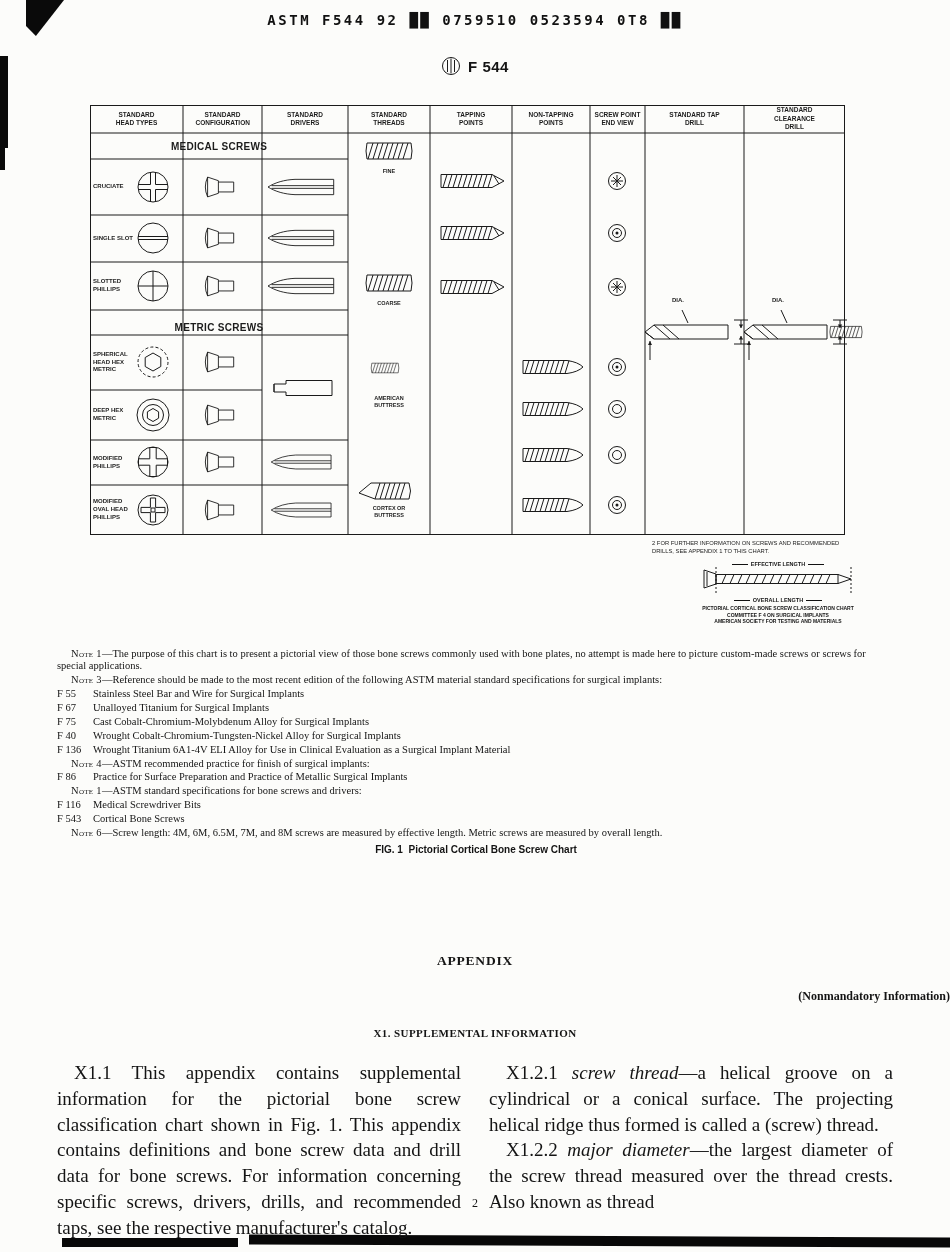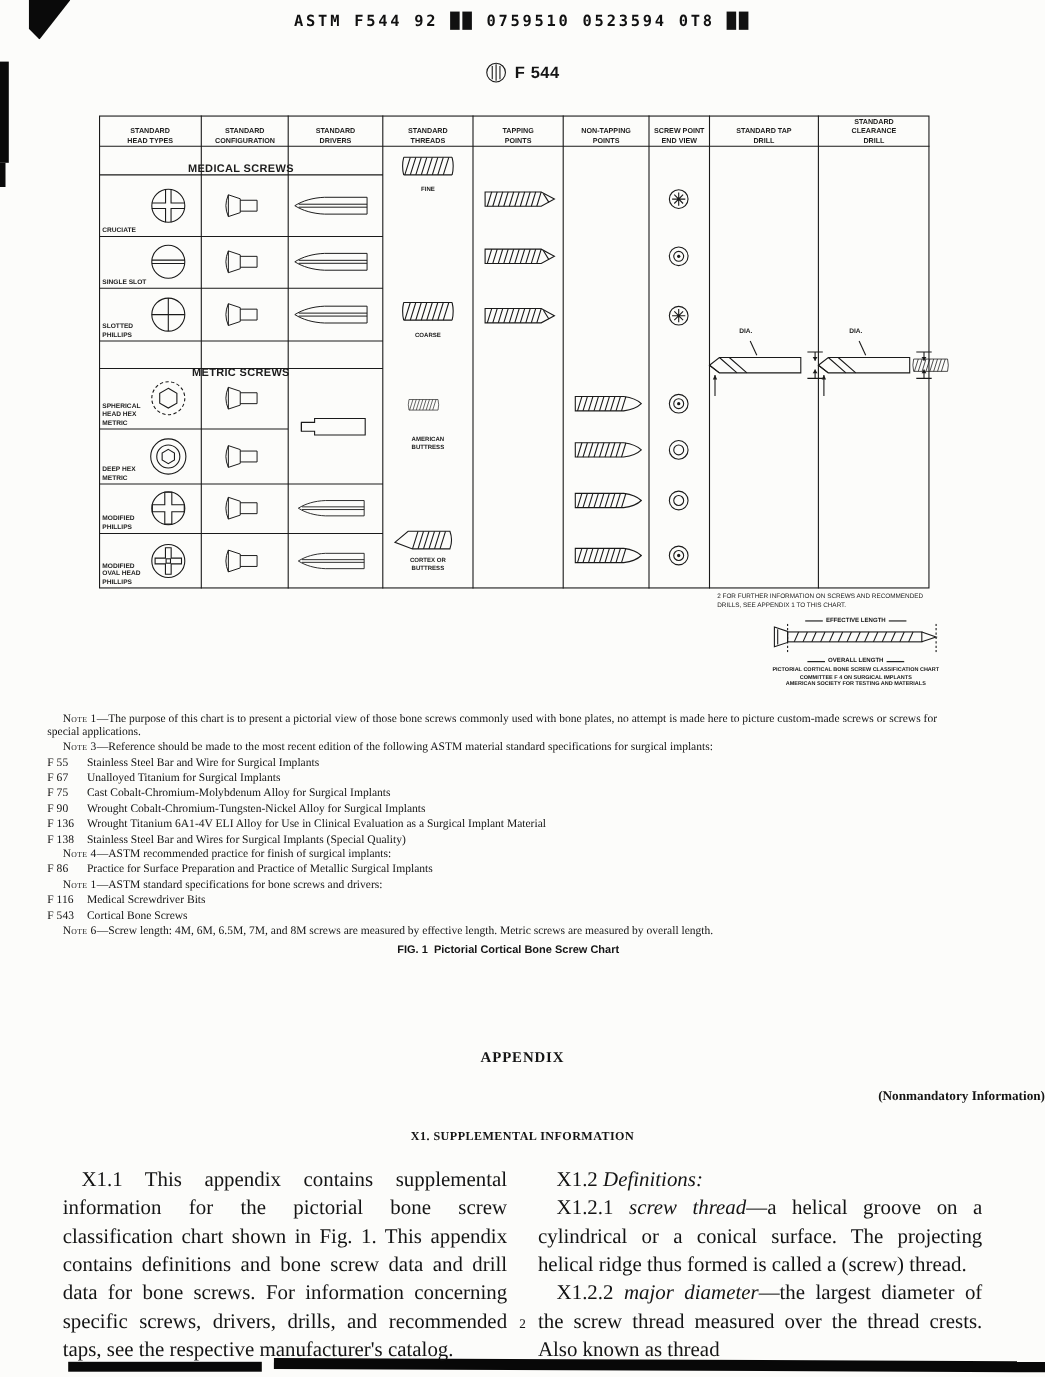--- a/index.html
+++ b/index.html
@@ -18,42 +18,42 @@
   .bbar2{left:249px;top:1236px;width:701px;height:10px;background:#080808;transform:rotate(.25deg)}
 
   .ocr{top:12px;width:100%;text-align:center;font-family:"DejaVu Sans Mono",monospace;
        font-weight:bold;font-size:14px;letter-spacing:2.5px;color:#111}
   .docid{top:54px;width:100%;display:flex;justify-content:center;align-items:center;gap:7px}
   .docid .code{font-family:"Liberation Sans",sans-serif;font-weight:bold;font-size:15px;letter-spacing:.5px}
 
   
   .chart{left:90px;top:105px;width:755px;height:430px}
   .chart svg.art{position:absolute;left:0;top:0;overflow:visible}
-  .cell{position:absolute;display:flex;align-items:flex-end;justify-content:center;text-align:center;
+  .cell{position:absolute;display:flex;align-items:center;justify-content:center;text-align:center;
         font-family:"Liberation Sans",sans-serif;color:#1c1c1c}
   .colhead{top:0;height:28px;font-size:6.5px;font-weight:bold;line-height:1.3}
   .colhead span{display:inline-block;max-width:54px}
   .band{left:0;width:258px;font-size:10px;font-weight:bold;letter-spacing:.3px}
   .rowlab{left:3px;width:44px;font-size:6px;font-weight:bold;line-height:1.3;
           justify-content:flex-start;text-align:left}
   .rowlab span{display:inline-block;max-width:40px}
   .thlab{font-size:5.5px;font-weight:bold;line-height:1.25}
   .thlab span{display:inline-block;max-width:46px}
   .dialab{font-size:6px;font-weight:bold}
   .fnote{left:652px;top:540px;width:200px;font-size:5.8px;line-height:1.35;
          font-family:"Liberation Sans",sans-serif;color:#1c1c1c}
 
   
   .lendiag{left:695px;top:561px;width:166px;text-align:center;font-family:"Liberation Sans",sans-serif;color:#151515}
   .lenlabel{font-size:5.5px;font-weight:bold;display:flex;align-items:center;justify-content:center;gap:3px}
   .hln{width:16px;height:1px;background:#111;display:inline-block}
   .lencap{font-size:5px;line-height:1.3;margin-top:2px;font-weight:bold}
 
   
-  .notes{left:43px;top:648px;width:838px;font-size:10.5px;line-height:1.18}
+  .notes{left:57px;top:648px;width:838px;font-size:10.5px;line-height:1.18}
   .notes p{margin:0 0 1.5px}
   .notes p.note{text-indent:14px}
   .nlabel{font-variant:small-caps;letter-spacing:.3px}
   .spec{margin:0}
   .spec .code{display:inline-block;width:36px}
   .figcap{text-align:center;font-family:"Liberation Sans",sans-serif;font-weight:bold;
           font-size:10px;margin-top:5px}
 
   
   .apxtitle{top:953px;width:100%;text-align:center;font-weight:bold;font-size:13.5px;letter-spacing:.8px}
@@ -335,39 +335,37 @@
       <div>AMERICAN SOCIETY FOR TESTING AND MATERIALS</div>
     </div>
   </div>
 
   <div class="abs notes">
     <p class="note"><span class="nlabel">Note 1</span><span>—The purpose of this chart is to present a pictorial view of those bone screws commonly used with bone plates, no attempt is made here to picture custom-made screws or screws for special applications.</span></p>
     <p class="note"><span class="nlabel">Note 3</span><span>—Reference should be made to the most recent edition of the following ASTM material standard specifications for surgical implants:</span></p>
     <p class="spec"><span class="code">F 55</span><span>Stainless Steel Bar and Wire for Surgical Implants</span></p>
     <p class="spec"><span class="code">F 67</span><span>Unalloyed Titanium for Surgical Implants</span></p>
     <p class="spec"><span class="code">F 75</span><span>Cast Cobalt-Chromium-Molybdenum Alloy for Surgical Implants</span></p>
-    <p class="spec"><span class="code">F 90</span><span>Wrought Cobalt-Chromium-Tungsten-Nickel Alloy for Surgical Implants</span></p>
+    <p class="spec"><span class="code">F 40</span><span>Wrought Cobalt-Chromium-Tungsten-Nickel Alloy for Surgical Implants</span></p>
     <p class="spec"><span class="code">F 136</span><span>Wrought Titanium 6A1-4V ELI Alloy for Use in Clinical Evaluation as a Surgical Implant Material</span></p>
-    <p class="spec"><span class="code">F 138</span><span>Stainless Steel Bar and Wires for Surgical Implants (Special Quality)</span></p>
     <p class="note"><span class="nlabel">Note 4</span><span>—ASTM recommended practice for finish of surgical implants:</span></p>
     <p class="spec"><span class="code">F 86</span><span>Practice for Surface Preparation and Practice of Metallic Surgical Implants</span></p>
     <p class="note"><span class="nlabel">Note 1</span><span>—ASTM standard specifications for bone screws and drivers:</span></p>
     <p class="spec"><span class="code">F 116</span><span>Medical Screwdriver Bits</span></p>
     <p class="spec"><span class="code">F 543</span><span>Cortical Bone Screws</span></p>
     <p class="note"><span class="nlabel">Note 6</span><span>—Screw length: 4M, 6M, 6.5M, 7M, and 8M screws are measured by effective length. Metric screws are measured by overall length.</span></p>
     <div class="figcap"><span>FIG. 1</span>&nbsp;&nbsp;<span>Pictorial Cortical Bone Screw Chart</span></div>
   </div>
 
   <div class="abs apxtitle">APPENDIX</div>
   <div class="abs apxsub">(Nonmandatory Information)</div>
   <div class="abs apxsec">X1. SUPPLEMENTAL INFORMATION</div>
 
   <div class="abs col colL">
     <p>X1.1 This appendix contains supplemental information for the pictorial bone screw classification chart shown in Fig. 1. This appendix contains definitions and bone screw data and drill data for bone screws. For information concerning specific screws, drivers, drills, and recommended taps, see the respective manufacturer's catalog.</p>
   </div>
   <div class="abs col colR">
-    <p><span>X1.2</span> <span class="term">Definitions:</span></p>
     <p><span>X1.2.1</span> <span class="term">screw thread</span><span>—a helical groove on a cylindrical or a conical surface. The projecting helical ridge thus formed is called a (screw) thread.</span></p>
     <p><span>X1.2.2</span> <span class="term">major diameter</span><span>—the largest diameter of the screw thread measured over the thread crests. Also known as thread</span></p>
   </div>
 
   <div class="abs pgnum">2</div>
 </div>
 
 </body></html>

